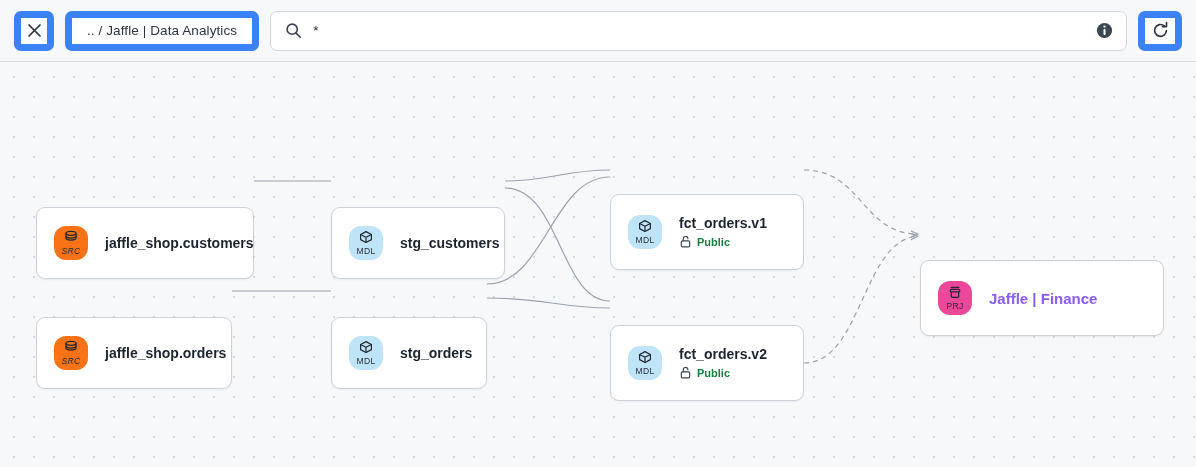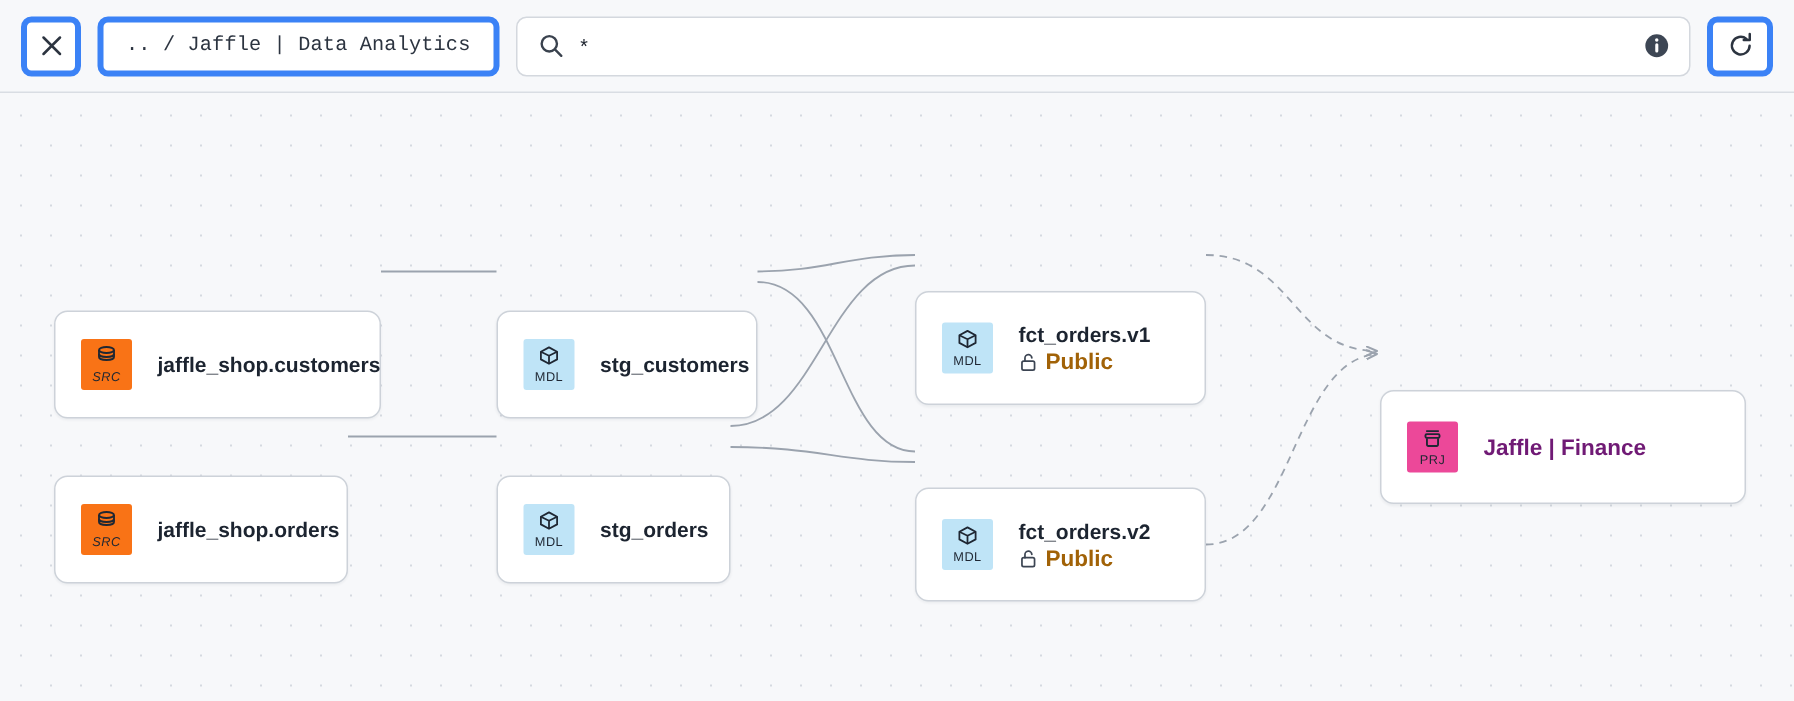--- a/index.html
+++ b/index.html
@@ -33,29 +33,28 @@
     align-items: center;
     padding: 0 14px;
     gap: 11px;
     z-index: 20;
   }
 
   .tb-btn {
     height: 40px;
     min-width: 40px;
     background: #ffffff;
-    border: 4px solid #3b82f6;
+    border: 7px solid #3b82f6;
     border-radius: 7px;
     display: flex;
     align-items: center;
     justify-content: center;
     cursor: pointer;
     color: #2c3440;
     flex: 0 0 auto;
-    font-family: Liberation Mono, monospace;
   }
 
   .close-btn { width: 40px; }
 
   .breadcrumb-btn {
     padding: 0 15px;
     font-size: 13.5px;
     color: #2c3440;
     white-space: nowrap;
     letter-spacing: .1px;
@@ -117,21 +116,21 @@
     gap: 17px;
     box-shadow: 0 1px 2px rgba(22,30,45,0.06);
     cursor: pointer;
     z-index: 5;
   }
 
   .badge {
     flex: 0 0 auto;
     width: 34px;
     height: 34px;
-    border-radius: 2px;
+    border-radius: 12px;
     display: flex;
     flex-direction: column;
     align-items: center;
     justify-content: center;
     gap: 0px;
     color: #1f2733;
   }
   .badge svg { display: block; }
   .badge-text {
     font-size: 8.5px;
@@ -142,31 +141,31 @@
     color: #1f2733;
   }
 
   .badge-src { background: #f97316; font-style: italic; }
   .badge-mdl { background: #bfe4f7; }
   .badge-prj { background: #ec4899; }
 
   .node-body { display: flex; flex-direction: column; justify-content: center; gap: 2px; min-width: 0; font-weight: bold; }
   .node-title { font-size: 14px; color: #1c2430; line-height: 17px; white-space: nowrap; }
   .node-sub {
-    font-size: 15px;
-    color: #a16207;
+    font-size: 11px;
+    color: #15803d;
     line-height: 16px;
     display: flex;
     align-items: center;
     gap: 5px;
     white-space: nowrap;
   }
   .node-sub svg { display: block; flex: 0 0 auto; }
   .node-caption { font-size: 12.5px; color: #3c4553; line-height: 16px; white-space: nowrap; }
-  .node-name-lg { font-size: 15px; color: #701a75; line-height: 19px; white-space: nowrap; }
+  .node-name-lg { font-size: 15px; color: #8b5cf6; line-height: 19px; white-space: nowrap; }
 </style>
 </head>
 <body>
 
 <div id="app">
 
   <div class="toolbar">
 
     <div class="tb-btn close-btn">
       <svg width="15" height="15" viewBox="0 0 15 15">

